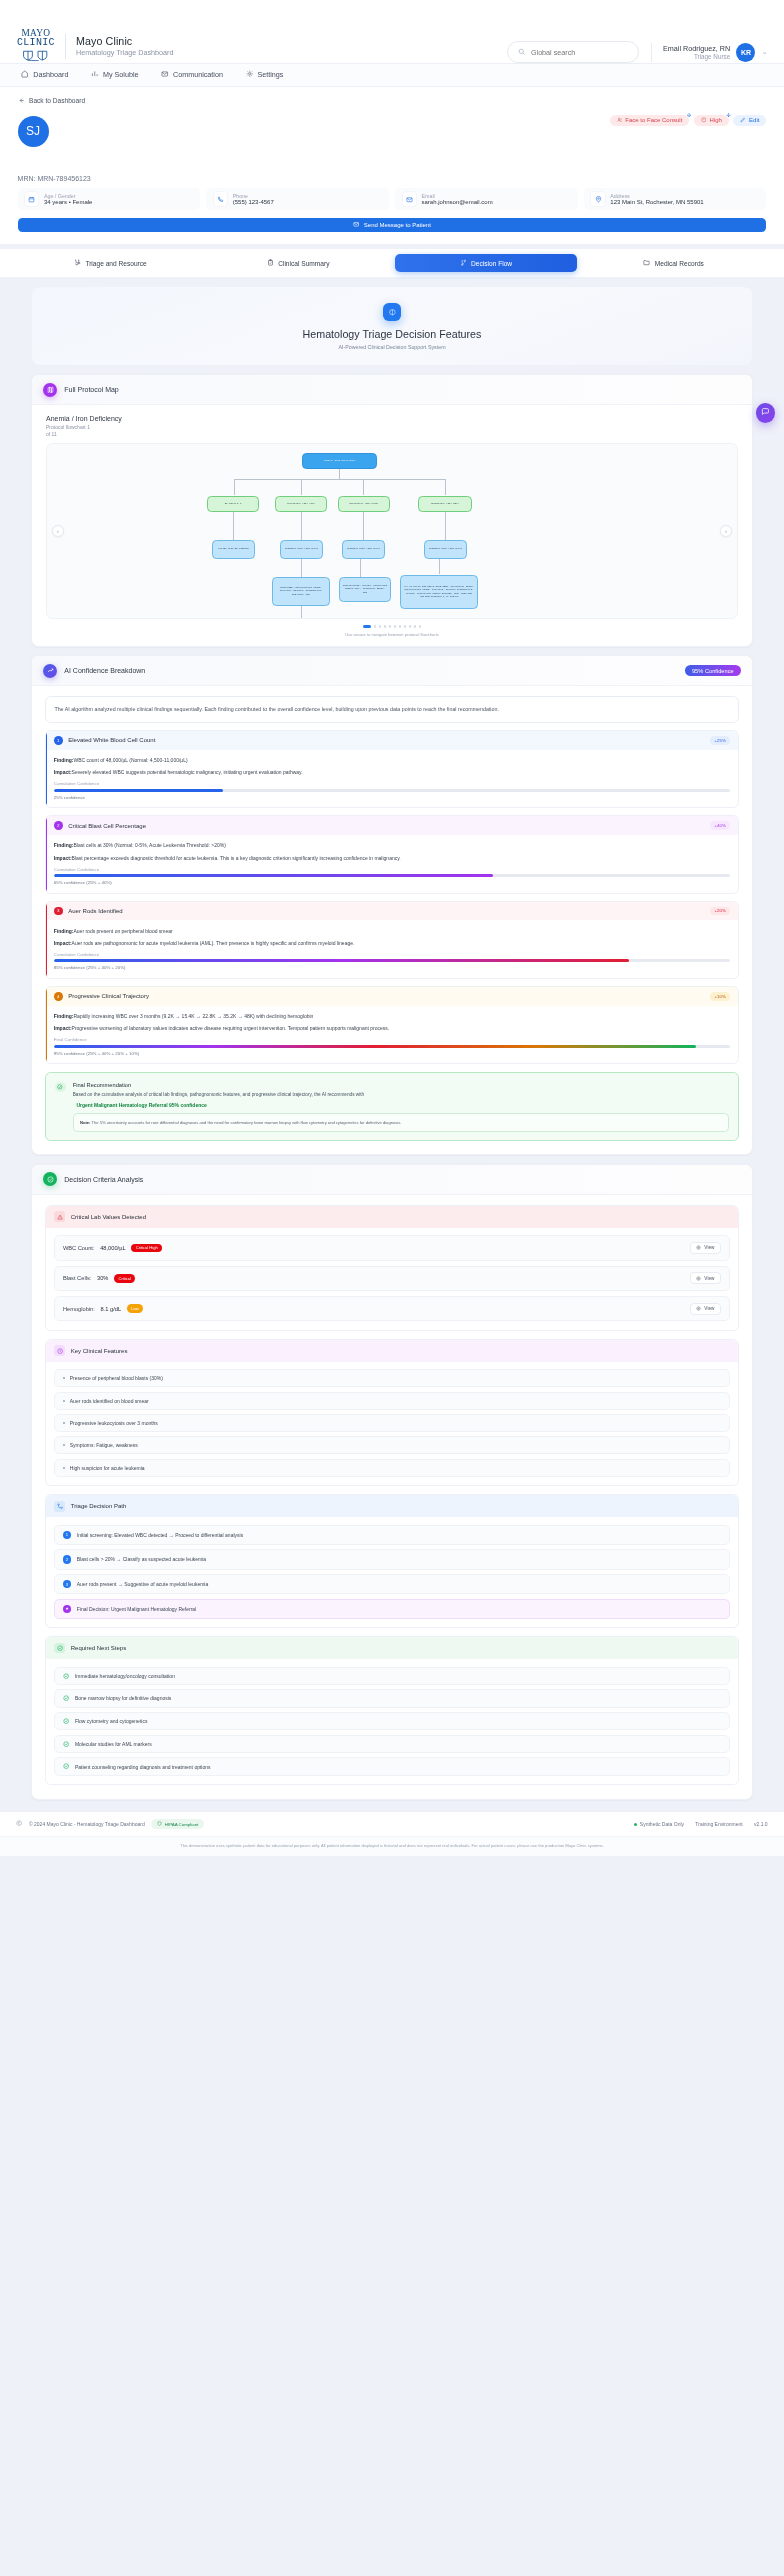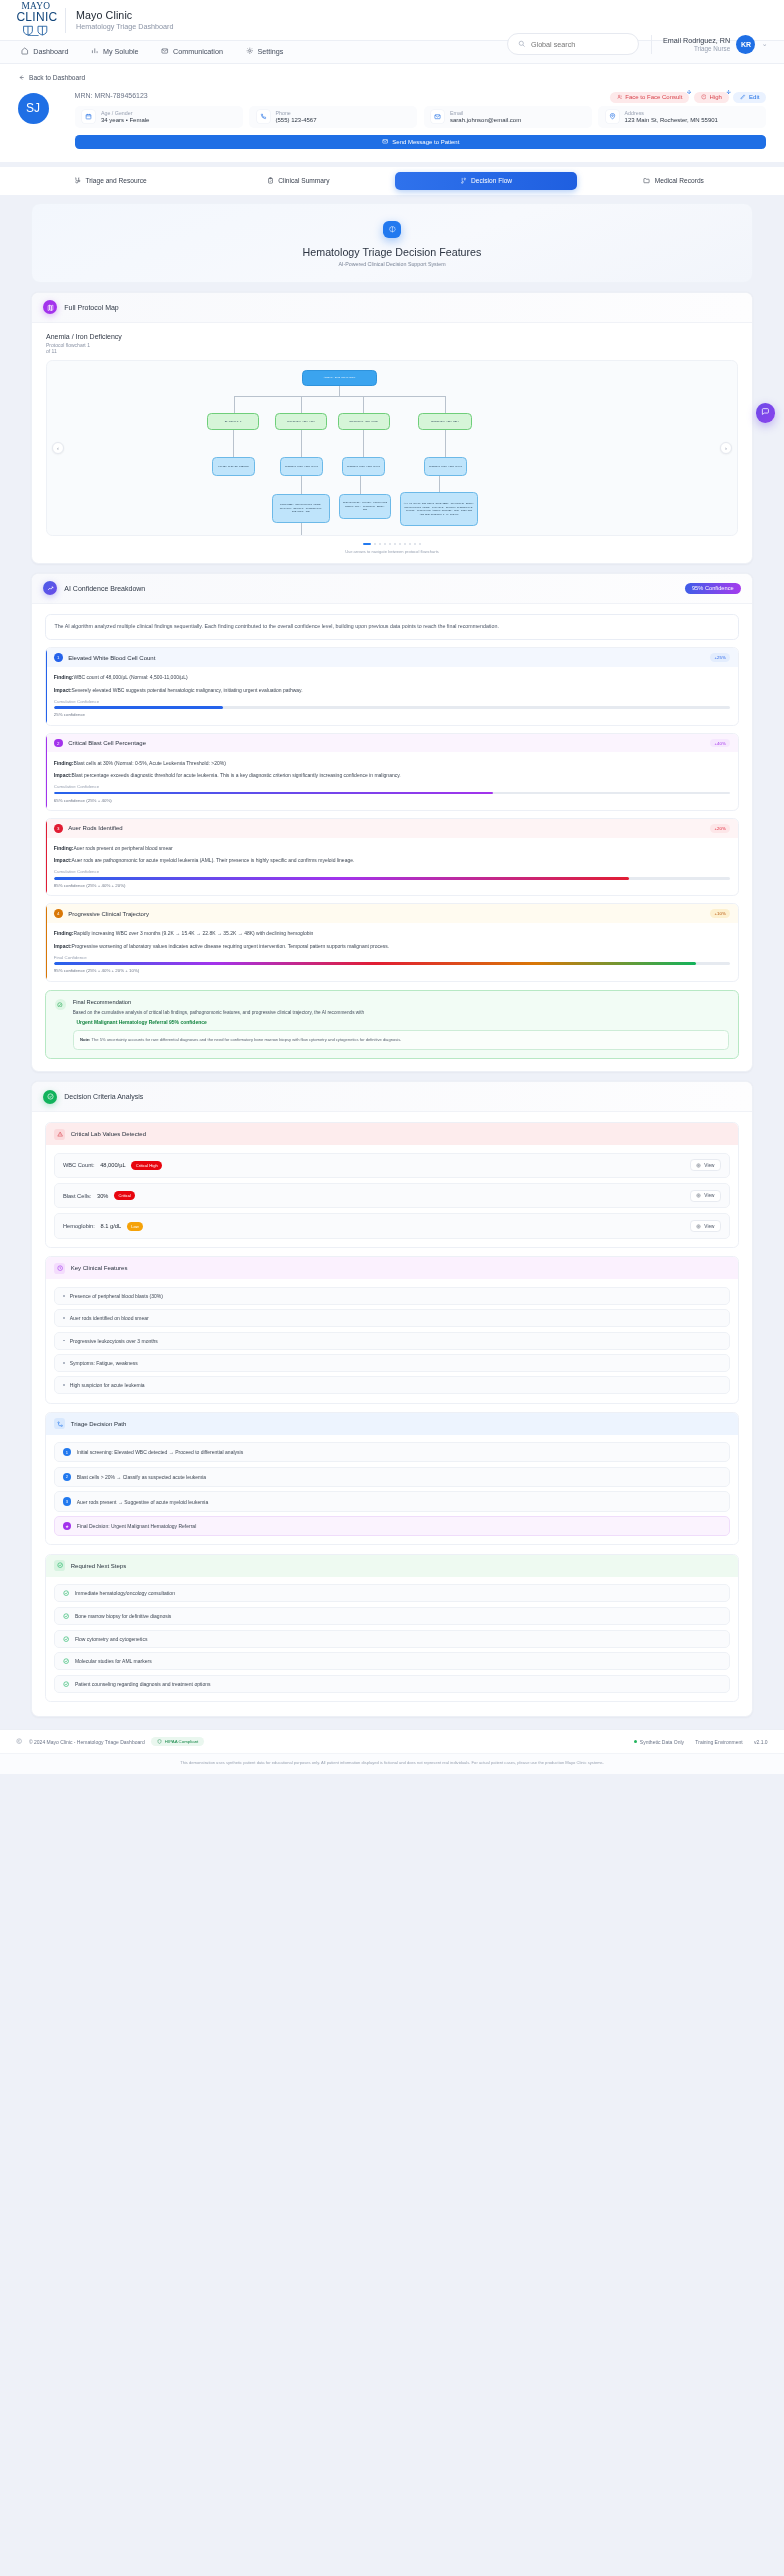--- a/index.html
+++ b/index.html
@@ -7,30 +7,30 @@
     width: 784px;
     background: #eef1f8;
     font-family: "Liberation Sans", sans-serif;
     color: #1f2937;
     -webkit-font-smoothing: antialiased;
   }
 
   
   .topbar {
     background: #fff;
-    height: 41px;
+    height: 64px;
     display: flex;
-    align-items: center;
+    align-items: flex-end;
     padding: 0 16.4px;
     border-bottom: 0.6px solid #eceff5;
   }
   .brand { display: flex; align-items: center; gap: 10px; }
   .mayo-logo { width: 39px; text-align: center; color: #12467b; line-height: 1.0; }
   .mayo-logo .l1 { font-family: "Liberation Serif", serif; font-size: 9.4px; letter-spacing: 0.3px; }
-  .mayo-logo .l2 { font-family: Liberation Sans, sans-serif; font-size: 12px; letter-spacing: 0.3px; }
+  .mayo-logo .l2 { font-family: Liberation Mono, monospace; font-size: 10px; letter-spacing: 0.3px; }
   .mayo-shields { margin-top: 1.3px; }
   .brand-divider { width: 0.6px; height: 25px; background: #e3e7ef; }
   .brand-text .t1 { font-size: 10.7px; font-weight: 400; color: #222a35; letter-spacing: 0.1px;}
   .brand-text .t2 { font-size: 7.2px; color: #8b94a6; margin-top: 1.3px; }
 
   .topbar-right { margin-left: auto; display: flex; align-items: center; gap: 11.3px; margin-top: 48px; }
   .search-box {
     display: flex; align-items: center; gap: 5px;
     border: 0.6px solid #e6e9f0; border-radius: 11.3px;
     padding: 4.4px 10px; width: 132px; background: #fff;
@@ -52,21 +52,21 @@
 
   
   .navbar {
     background: #fbfcfe; border-bottom: 0.6px solid #eceff5;
     display: flex; align-items: center; gap: 22.6px; padding: 0 21.4px; height: 22.6px;
   }
   .navitem { display: flex; align-items: center; gap: 4.4px; font-size: 7.2px; color: #454e5e; cursor: pointer; }
   .navitem svg { width: 7.5px; height: 7.5px; }
   .patient-card { background: #fff; padding: 10px 17.6px 12.6px; position: relative; }
   .back-link { display: flex; align-items: center; gap: 4.4px; font-size: 6.6px; color: #4a5363; cursor: pointer; }
-  .pat-row { display: flex; gap: 26px; margin-top: 8.8px; }
+  .pat-row { display: flex; gap: 26px; margin-top: 8.8px; flex-direction: column; }
   .pat-avatar {
     width: 31px; height: 31px; border-radius: 50%; background: #1f6fe5;
     color: #fff; font-size: 12px; display: flex; align-items: center; justify-content: center;
     flex: 0 0 31px; margin-top: 2.5px;
   }
   .pat-body { flex: 1; }
   .pat-name { font-size: 13.2px; font-weight: 400; color: #1b2330; letter-spacing: -0.1px; }
   .pat-mrn { font-size: 7px; color: #6b7487; margin-top: 1.9px; }
   .pat-fields { display: flex; gap: 6.3px; margin-top: 6.3px; }
   .pat-field {

